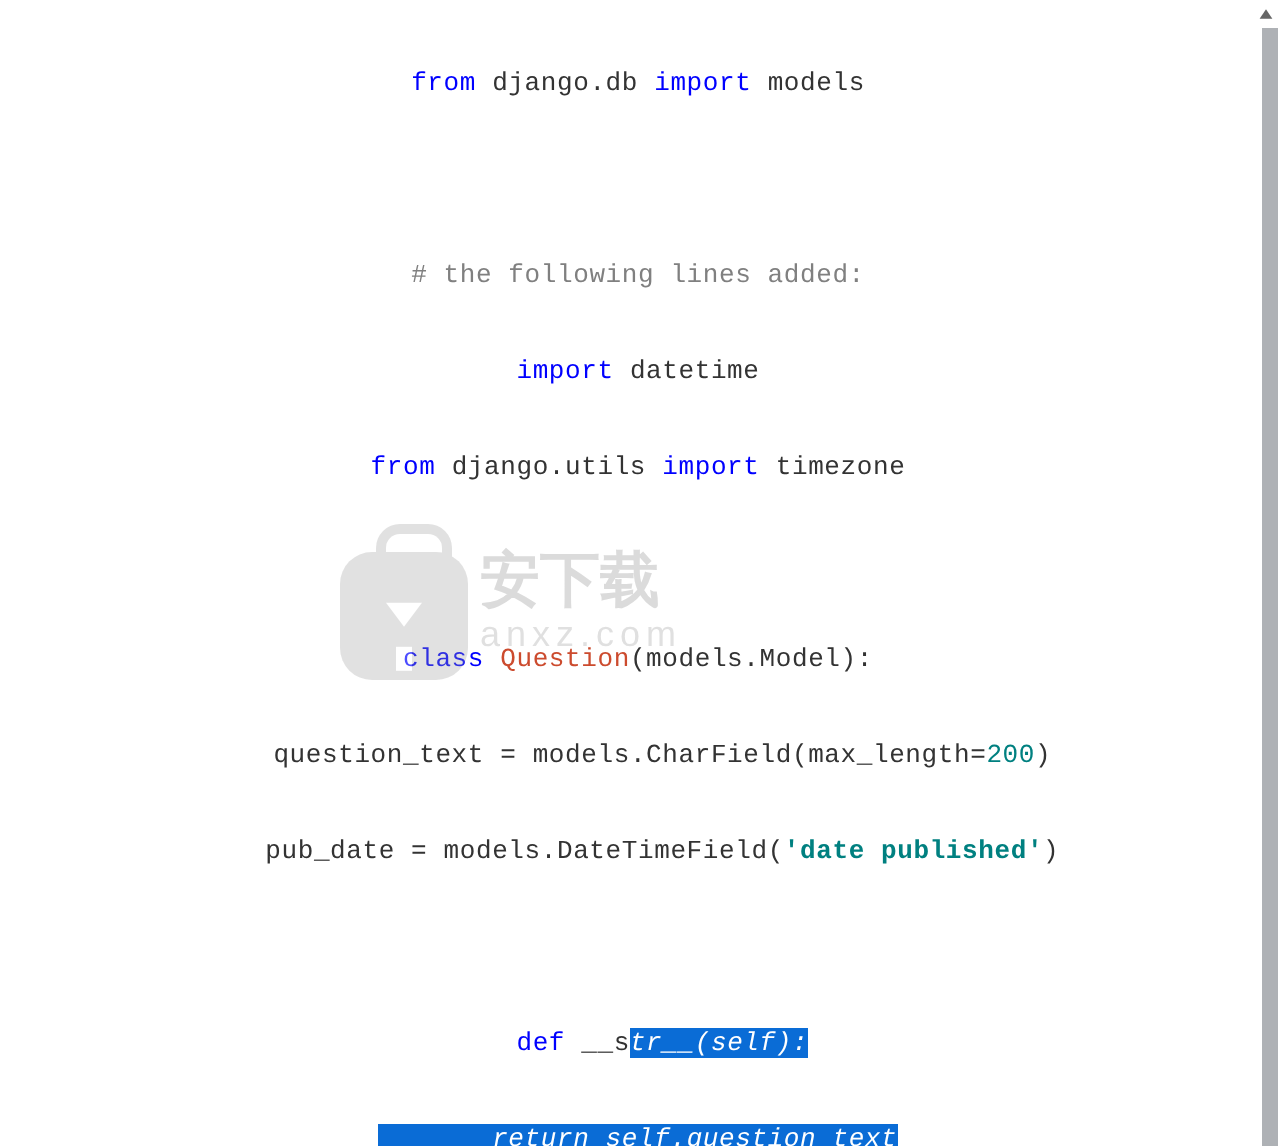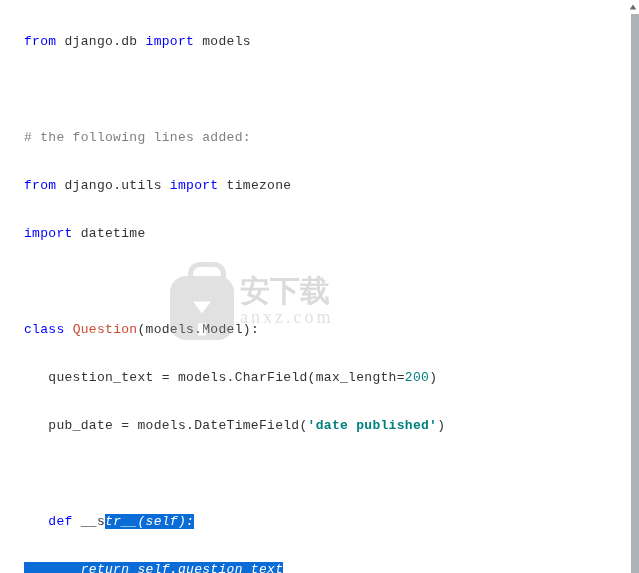--- a/index.html
+++ b/index.html
@@ -19,20 +19,21 @@
     background: #ffffff;
   }
   .code-area {
     position: absolute;
     top: 0; left: 0; right: 25px; bottom: 0;
     padding: 6px 0 0 24px;
     white-space: pre;
     overflow: hidden;
     line-height: 24px;
     letter-spacing: 0.3px;
+    text-align: center;
   }
   .line { white-space: pre; }
   .kw { color: #0000ff; }
   .classname { color: #cc4b2e; }
   .ident { color: #333333; }
   .punc { color: #333333; }
   .num { color: #008080; }
   .str { color: #008080; font-weight: bold; margin-top: 21px; }
   .comment { color: #808080; }
   .sel { background: #0a6cd6; color: #ffffff; font-style: italic; }
@@ -101,38 +102,38 @@
     display: flex; flex-direction: column;
     line-height: 1;
   }
   .watermark .txt .big {
     font-family: Arial, sans-serif;
     font-size: 30px;
     font-weight: 600;
     color: #8a8a8a;
   }
   .watermark .txt .small {
-    font-family: Liberation Serif, serif;
+    font-family: Liberation Sans, sans-serif;
     font-size: 18px;
     letter-spacing: 3px;
     color: #9a9a9a;
     margin-top: 2px;
   }
 </style>
 </head>
 <body>
 
 <div class="editor-wrap">
 
   <div class="code-area">
 <div class="line"><span class="kw">from</span> <span class="ident">django</span><span class="punc">.</span><span class="ident">db</span> <span class="kw">import</span> <span class="ident">models</span></div>
 <div class="line"> </div>
 <div class="line"><span class="comment"># the following lines added:</span></div>
+<div class="line"><span class="kw">import</span> <span class="ident">datetime</span></div>
 <div class="line"><span class="kw">from</span> <span class="ident">django</span><span class="punc">.</span><span class="ident">utils</span> <span class="kw">import</span> <span class="ident">timezone</span></div>
-<div class="line"><span class="kw">import</span> <span class="ident">datetime</span></div>
 <div class="line"> </div>
 <div class="line"><span class="kw">class</span> <span class="classname">Question</span><span class="punc">(</span><span class="ident">models</span><span class="punc">.</span><span class="ident">Model</span><span class="punc">)</span><span class="punc">:</span></div>
 <div class="line">   <span class="ident">question_text</span><span class="punc"> = </span><span class="ident">models</span><span class="punc">.</span><span class="ident">CharField</span><span class="punc">(</span><span class="ident">max_length</span><span class="punc">=</span><span class="num">200</span><span class="punc">)</span></div>
 <div class="line">   <span class="ident">pub_date</span><span class="punc"> = </span><span class="ident">models</span><span class="punc">.</span><span class="ident">DateTimeField</span><span class="punc">(</span><span class="str">'date published'</span><span class="punc">)</span></div>
 <div class="line"> </div>
 <div class="line">   <span class="kw">def</span><span> </span><span class="ident">__s</span><span class="sel"><span>tr__</span><span>(</span><span>self</span><span>)</span><span>:</span></span></div>
 <div class="line"><span class="sel">       <span class="sel-kw">return</span><span> </span><span>self</span><span>.</span><span>question_text</span></span></div>
 
 
 

